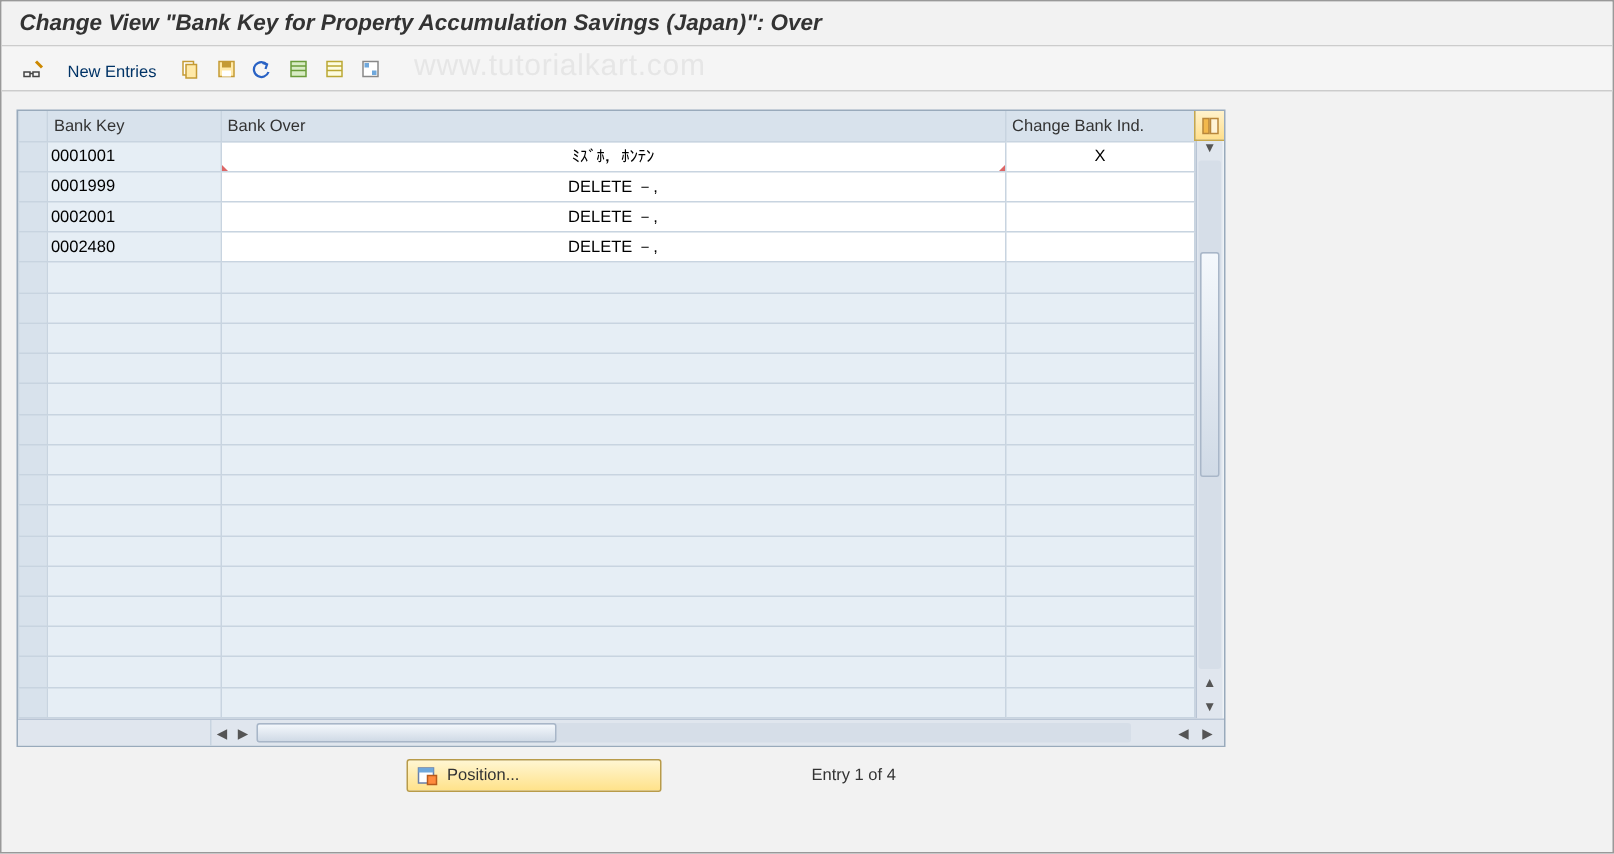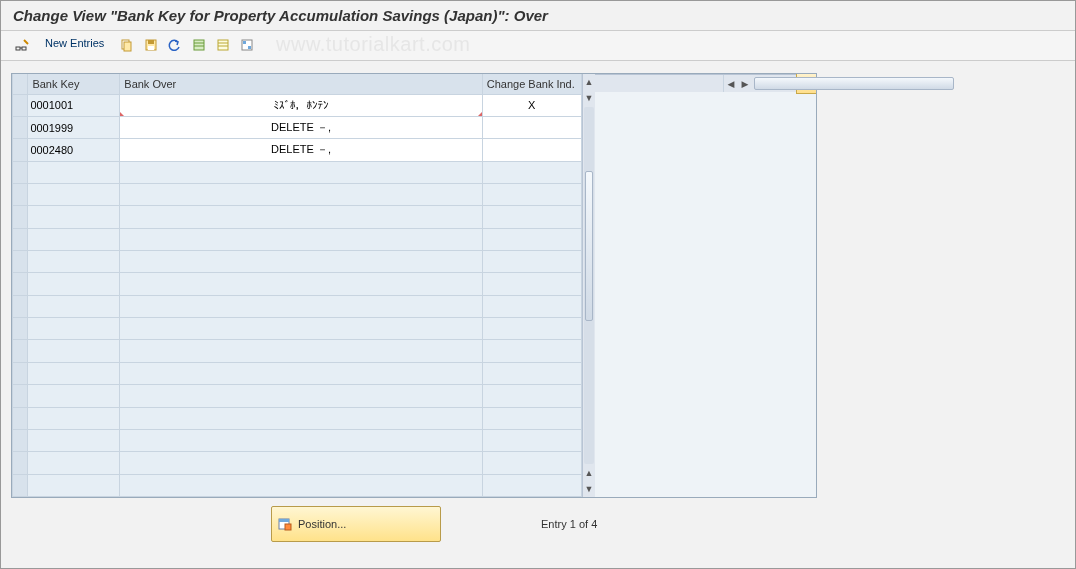--- a/index.html
+++ b/index.html
@@ -24,21 +24,21 @@
       font-weight: bold;
       font-style: italic;
       color: #333;
     }
     
     .toolbar {
       background: #f5f5f5;
       border-bottom: 1px solid #ccc;
       padding: 4px 10px;
       display: flex;
-      align-items: flex-start;
+      align-items: flex-end;
       gap: 2px;
       height: 30px;
       position: relative;
     }
     .toolbar .btn {
       width: 22px;
       height: 20px;
       border: 1px solid transparent;
       background: transparent;
       display: flex;
@@ -67,21 +67,21 @@
     }
     
     .table-zone {
       margin: 12px 10px 0 10px;
       border: 1px solid #99aabb;
       background: #eef3f7;
       width: 806px;
       height: 425px;
       position: relative;
       display: flex;
-      flex-direction: row;
+      flex-direction: column;
     }
     .grid-wrap {
       flex: 1;
       display: flex;
       overflow: hidden;
     }
     .grid {
       border-collapse: collapse;
       width: 785px;
     }
@@ -208,21 +208,21 @@
       width: 100%;
       display: flex;
       align-items: center;
     }
     .position-btn {
       margin-left: 270px;
       background: linear-gradient(#fff6d2, #ffe28a);
       border: 1px solid #b89b4a;
       border-radius: 2px;
       width: 170px;
-      height: 36px;
+      height: 22px;
       display: flex;
       align-items: center;
       gap: 6px;
       padding: 0 6px;
       font-size: 11px;
       cursor: pointer;
       color: #333;
     }
     .position-btn .picon {
       width: 14px; height: 14px;
@@ -319,20 +319,26 @@
             <td class="editable"><input class="cell-input" value="X" style=""></td>
           </tr>
           <tr>
             <td class="sel-col"></td>
             <td>0001999</td>
             <td class="editable"><input class="cell-input" value="DELETE －," style=""></td>
             <td class="editable"><input class="cell-input" value="" style=""></td>
           </tr>
           <tr>
             <td class="sel-col"></td>
+            <td>0002001</td>
+            <td class="editable"><input class="cell-input" value="DELETE －," style=""></td>
+            <td class="editable"><input class="cell-input" value="" style=""></td>
+          </tr>
+          <tr>
+            <td class="sel-col"></td>
             <td>0002480</td>
             <td class="editable"><input class="cell-input" value="DELETE －," style=""></td>
             <td class="editable"><input class="cell-input" value="" style=""></td>
           </tr>
           <tr>
             <td class="sel-col"></td>
             <td></td>
             <td></td>
             <td></td>
           </tr>

